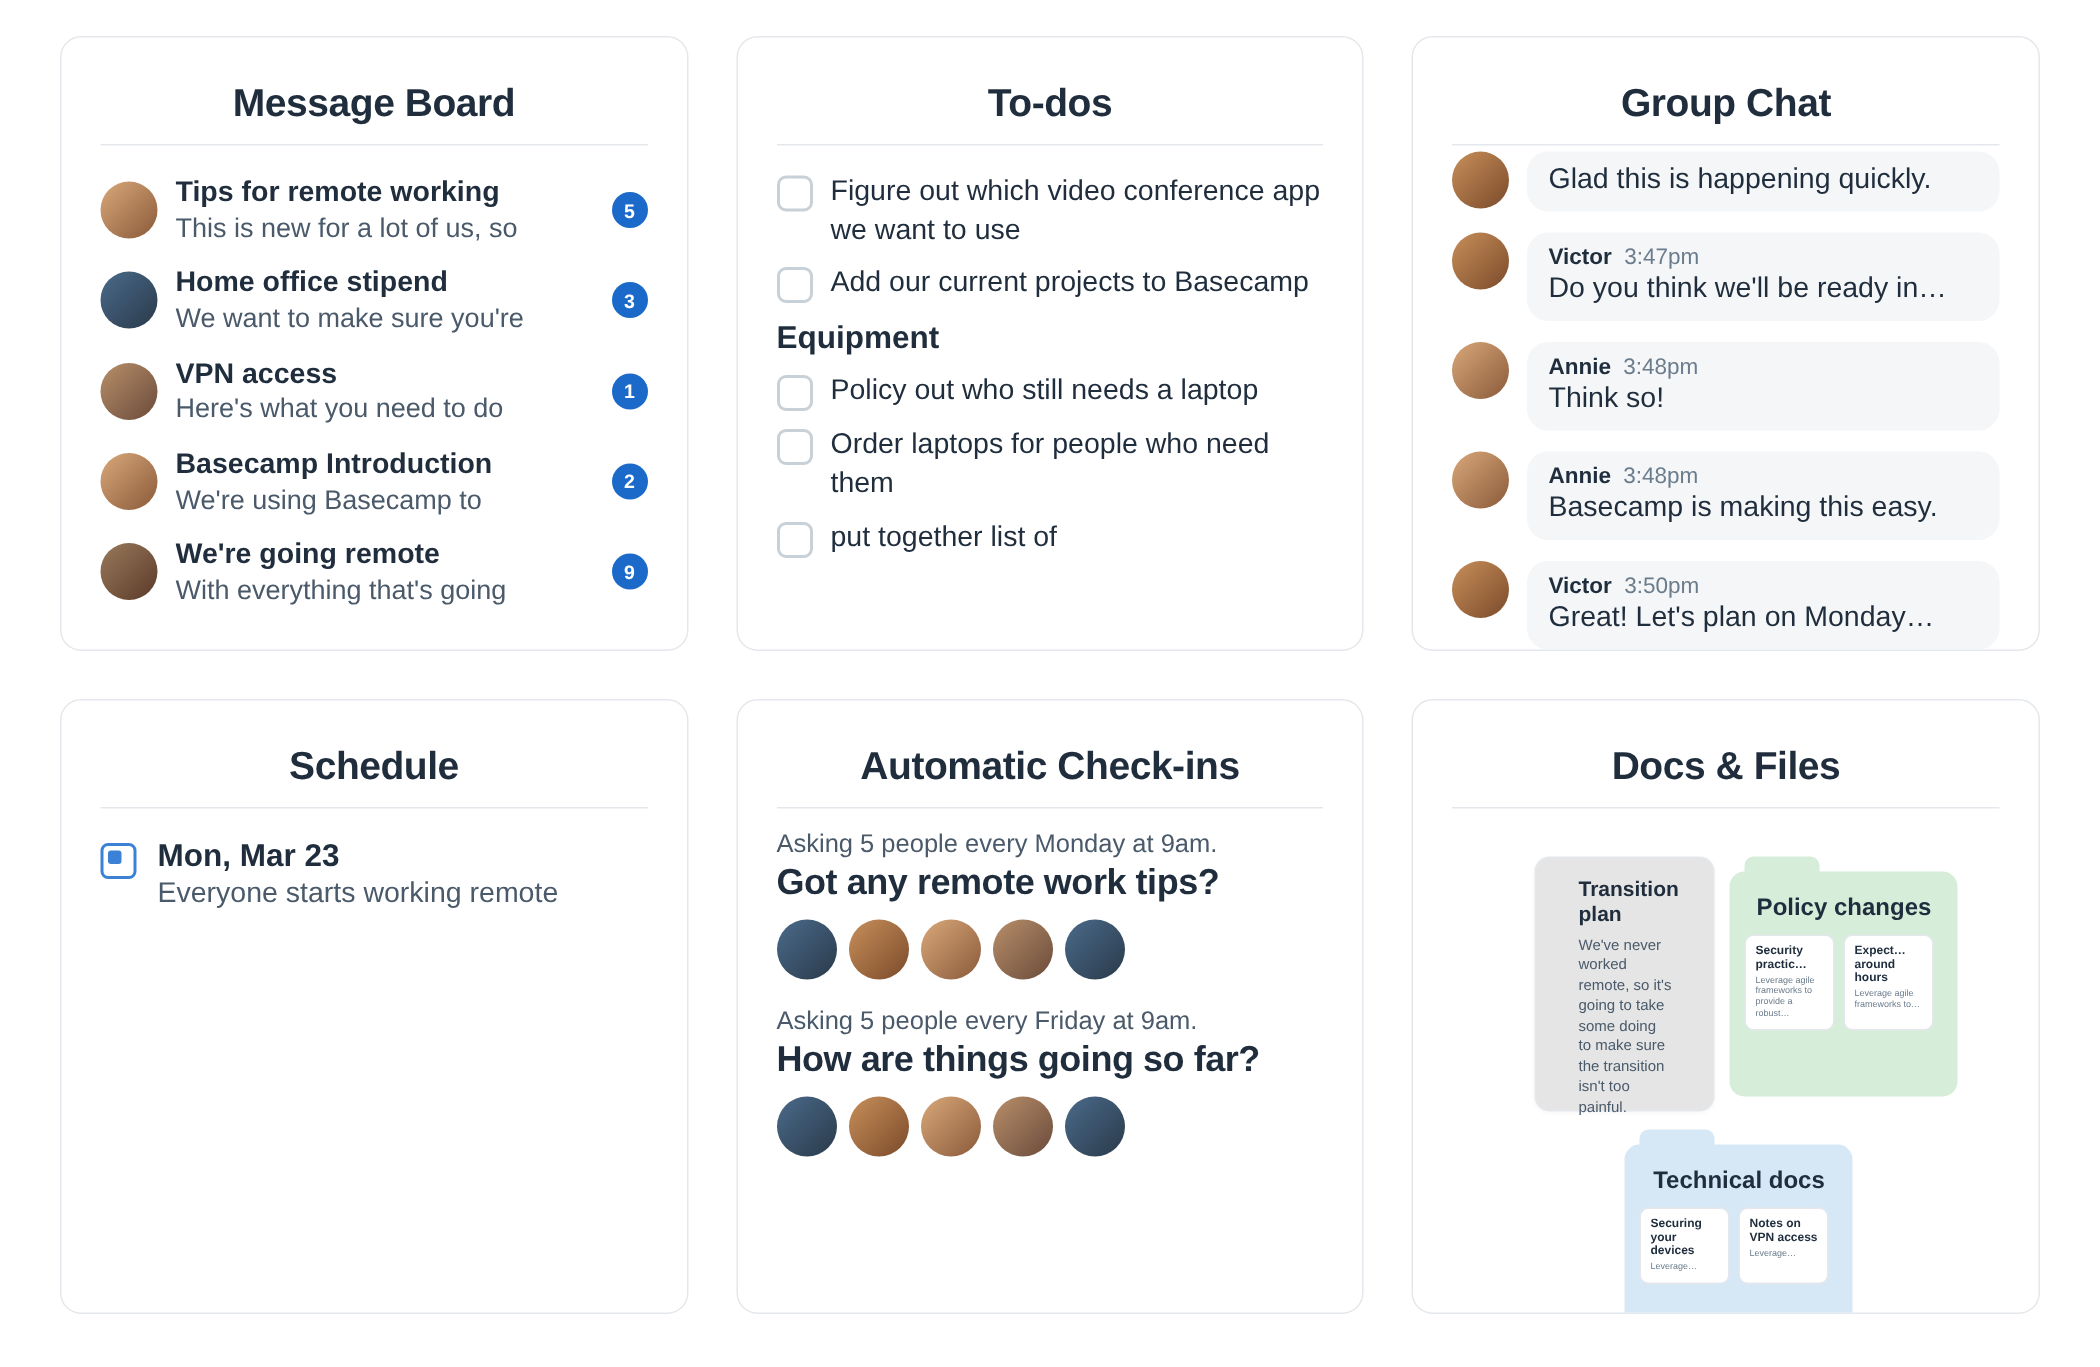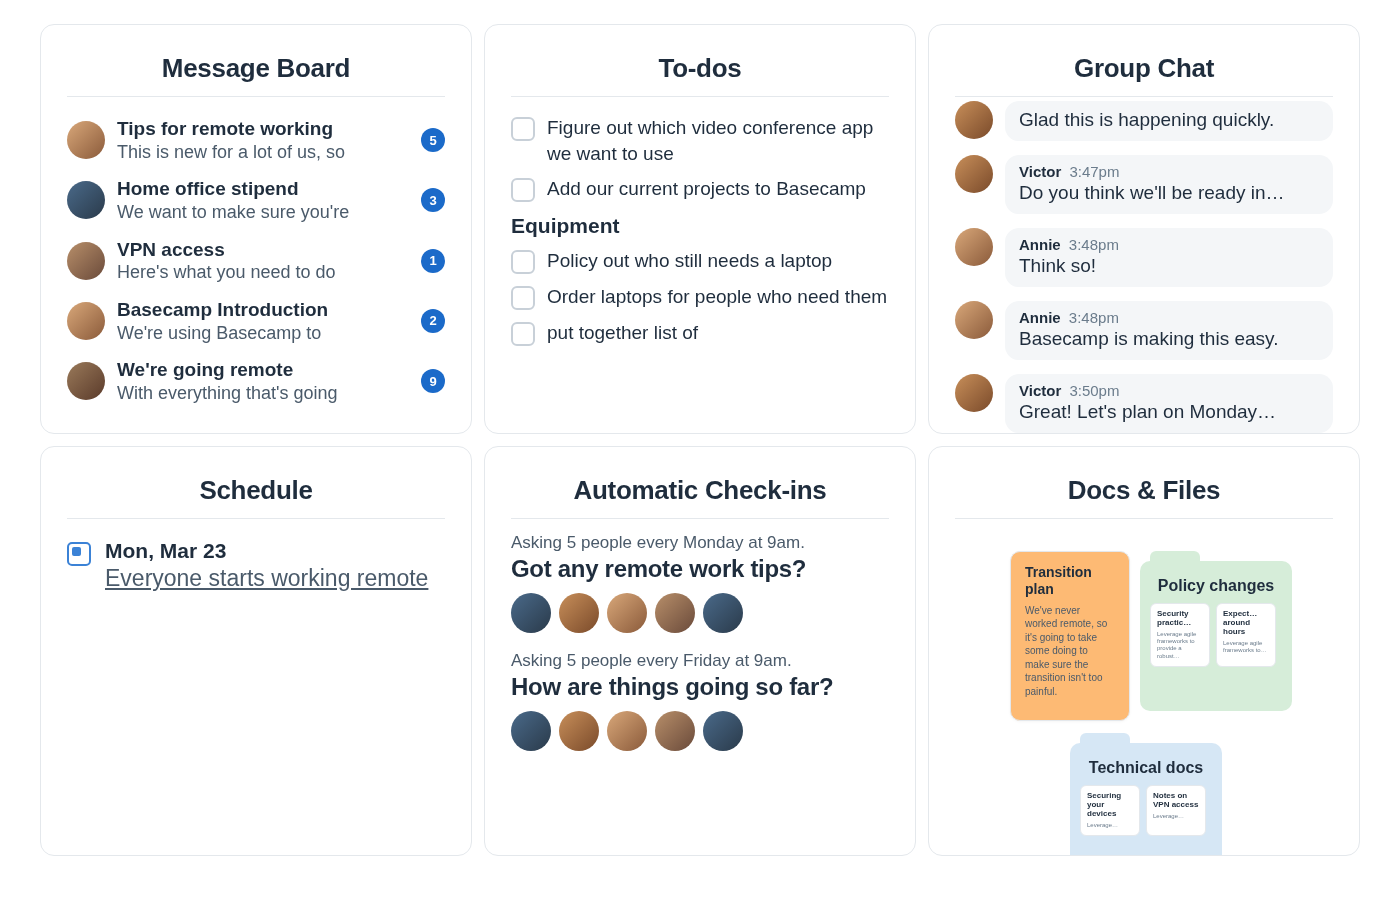--- a/index.html
+++ b/index.html
@@ -20,21 +20,21 @@
   body {
     margin: 0;
     font-family: -apple-system, BlinkMacSystemFont, "Segoe UI", Helvetica, Arial, sans-serif;
     background: #fff;
     color: var(--ink);
     -webkit-font-smoothing: antialiased;
   }
   .grid {
     display: grid;
     grid-template-columns: repeat(3, 1fr);
-    gap: 12px;
+    gap: 32px;
     padding: 24px 40px;
     width: 1400px;
   }
   .card {
     border: 1px solid var(--border);
     border-radius: 14px;
     padding: 22px 26px;
     height: 410px;
     overflow: hidden;
     position: relative;
@@ -98,31 +98,31 @@
   .bubble .body { font-size: 19px; color: var(--ink); white-space: nowrap; overflow: hidden; text-overflow: ellipsis; }
   
   .sched-item { display: flex; gap: 14px; align-items: flex-start; padding-top: 6px; }
   .cal-icon {
     width: 24px; height: 24px; border: 2px solid #3b82d6; border-radius: 5px; position: relative; flex-shrink: 0; margin-top: 3px;
   }
   .cal-icon::after {
     content: ""; position: absolute; left: 3px; top: 3px; width: 9px; height: 9px; background: #3b82d6; border-radius: 2px;
   }
   .sched-date { font-weight: 800; font-size: 21px; }
-  .sched-text { font-size: 23px; color: var(--muted); line-height: 1.35; text-decoration: underline; }
+  .sched-text { font-size: 19px; color: var(--muted); line-height: 1.35; }
   
   .checkin-sub { font-size: 17px; color: var(--muted); margin: 8px 0 2px; }
   .checkin-q { font-weight: 800; font-size: 24px; margin: 2px 0 10px; letter-spacing: -0.3px; }
   .avatar-row { display: flex; gap: 8px; margin-bottom: 18px; }
   .avatar-row .avatar { width: 40px; height: 40px; }
   
   .docs-canvas { position: relative; height: 320px; }
   .doc {
-    position: absolute; background: #fdba74; border: 1px solid var(--border); border-radius: 10px;
-    padding: 12px 14px; box-shadow: 0 1px 3px rgba(0,0,0,0.04);
+    position: absolute; background: #e5e5e5; border: 1px solid var(--border); border-radius: 10px;
+    padding: 12px 28px; box-shadow: 0 1px 3px rgba(0,0,0,0.04);
   }
   .doc-title { font-weight: 700; font-size: 14px; line-height: 1.2; margin-bottom: 6px; text-align: left;}
   .doc-body { font-size: 10px; color: var(--muted); line-height: 1.35; }
   .folder {
     position: absolute; border-radius: 10px 10px 10px 10px; padding: 10px 10px;
   }
   .folder::before {
     content: ""; position: absolute; top: -10px; left: 10px; width: 50px; height: 14px; border-radius: 6px 6px 0 0;
     background: inherit;
   }

